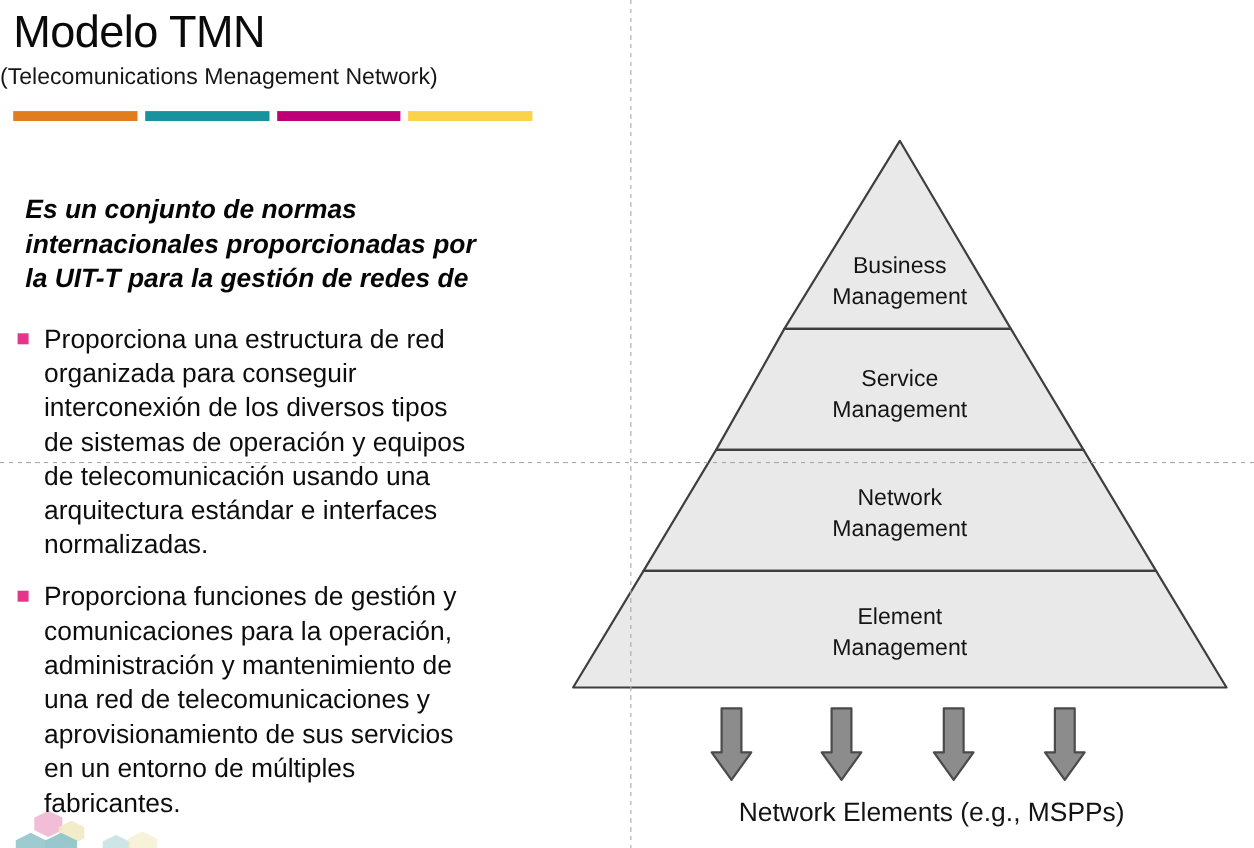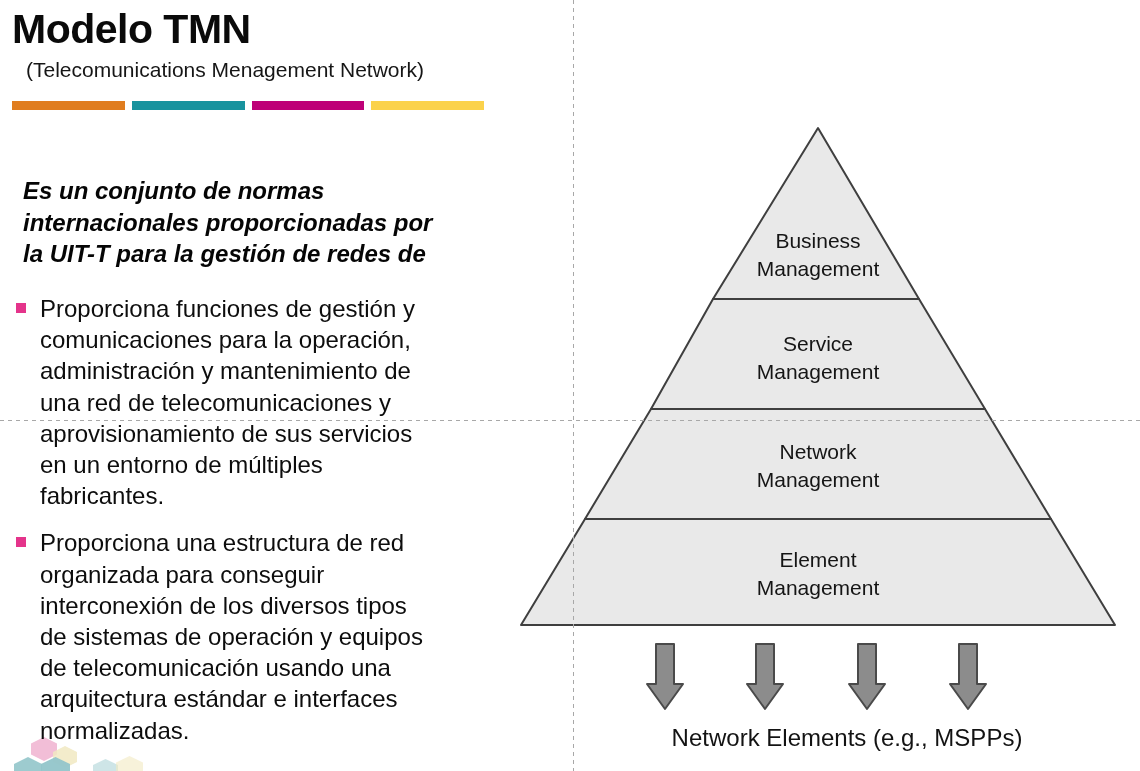--- a/index.html
+++ b/index.html
@@ -4,25 +4,25 @@
 <style>
   html,body{margin:0;padding:0;background:#fff;}
   .slide{
     position:relative; width:1140px; height:771px; overflow:hidden;
     background:#ffffff; font-family:"Liberation Sans", sans-serif; color:#111;
   }
 
   
   .title{
     position:absolute; left:12px; top:6px;
-    font-size:41px; font-weight:700; letter-spacing:-.5px; color:#0a0a0a;
+    font-size:41px; font-weight:400; letter-spacing:-.5px; color:#0a0a0a;
     white-space:nowrap;
   }
   .subtitle{
-    position:absolute; left:26px; top:58px;
+    position:absolute; left:0; top:58px;
     font-size:21px; color:#161616; white-space:nowrap;
   }
   .accent-bars{
     position:absolute; left:12px; top:101px; width:472px; height:9px;
     display:flex; gap:7px;
   }
   .accent-bars span{flex:1; height:9px;}
   .bar1{background:var(--accent1);} .bar2{background:var(--accent2);}
   .bar3{background:var(--accent3);} .bar4{background:var(--accent4);}
 
@@ -89,39 +89,39 @@
   <div class="intro">
     <div>Es un conjunto de normas</div>
     <div>internacionales proporcionadas por</div>
     <div>la UIT-T para la gestión de redes de</div>
   </div>
 
   <div class="bullets">
     <div class="bullet">
       <span class="sq"></span>
       <div class="blines">
+        <div>Proporciona una estructura de red</div>
+        <div>organizada para conseguir</div>
+        <div>interconexión de los diversos tipos</div>
+        <div>de sistemas de operación y equipos</div>
+        <div>de telecomunicación usando una</div>
+        <div>arquitectura estándar e interfaces</div>
+        <div>normalizadas.</div>
+      </div>
+    </div>
+    <div class="bullet">
+      <span class="sq"></span>
+      <div class="blines">
         <div>Proporciona funciones de gestión y</div>
         <div>comunicaciones para la operación,</div>
         <div>administración y mantenimiento de</div>
         <div>una red de telecomunicaciones y</div>
         <div>aprovisionamiento de sus servicios</div>
         <div>en un entorno de múltiples</div>
         <div>fabricantes.</div>
-      </div>
-    </div>
-    <div class="bullet">
-      <span class="sq"></span>
-      <div class="blines">
-        <div>Proporciona una estructura de red</div>
-        <div>organizada para conseguir</div>
-        <div>interconexión de los diversos tipos</div>
-        <div>de sistemas de operación y equipos</div>
-        <div>de telecomunicación usando una</div>
-        <div>arquitectura estándar e interfaces</div>
-        <div>normalizadas.</div>
       </div>
     </div>
   </div>
 
   <svg class="diagram" viewBox="490 110 650 661" aria-hidden="true">
     <polygon class="layer" points="818,128 919,299 713,299"></polygon>
     <polygon class="layer" points="713,299 919,299 985,409 651,409"></polygon>
     <polygon class="layer" points="651,409 985,409 1051,519 585,519"></polygon>
     <polygon class="layer" points="585,519 1051,519 1115,625 521,625"></polygon>
 

